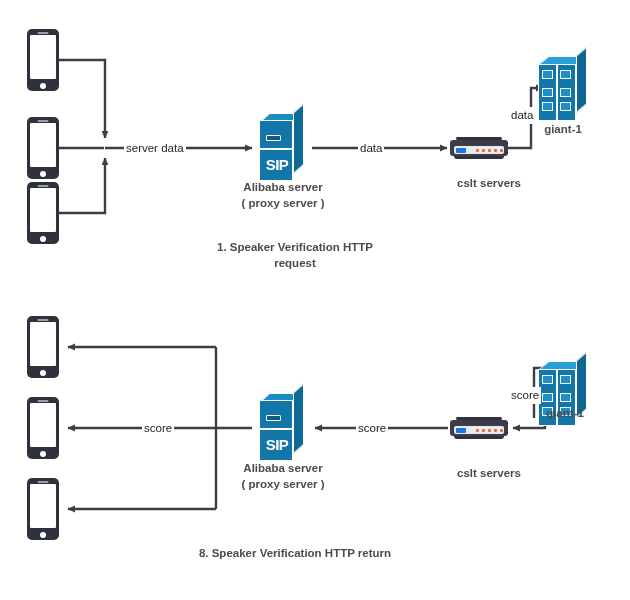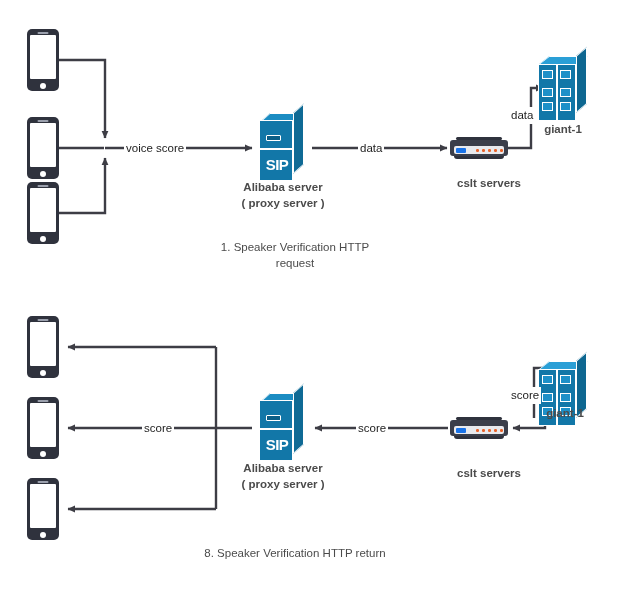--- a/index.html
+++ b/index.html
@@ -197,21 +197,21 @@
     font-weight:bold;
     font-family:"Liberation Sans",sans-serif;
     line-height:15px;
     white-space:nowrap;
     text-align:center;
   }
   .section-title{
     position:absolute;
     color:#4b4b4b;
     font-size:11.5px;
-    font-weight:normal;
+    font-weight:bold;
     font-family:"Liberation Sans",sans-serif;
     line-height:16px;
     text-align:center;
     white-space:pre-line;
   }
 </style>
 </head>
 <body>
 
 <div id="diagram">
@@ -325,21 +325,21 @@
       <div class="panel" style="left:4px;top:14px;"></div>
       <div class="panel" style="left:22px;top:14px;"></div>
       <div class="panel" style="left:4px;top:32px;"></div>
       <div class="panel" style="left:22px;top:32px;"></div>
       <div class="panel" style="left:4px;top:46px;"></div>
       <div class="panel" style="left:22px;top:46px;"></div>
     </div>
   </div>
   <div class="caption" style="left:518px;top:122px;width:90px;">giant-1</div>
 
-  <div class="edge-label" style="left:124px;top:140px;">voice score</div>
+  <div class="edge-label" style="left:124px;top:140px;">server data</div>
   <div class="edge-label" style="left:358px;top:140px;">data</div>
   <div class="edge-label" style="left:509px;top:107px;">data</div>
 
   <div class="section-title" style="left:165px;top:239px;width:260px;">1. Speaker Verification HTTP
 request</div>
 
   <div class="node" style="left:27px;top:316px;">
     <div class="phone">
       <div class="speaker"></div>
       <div class="screen"></div>

